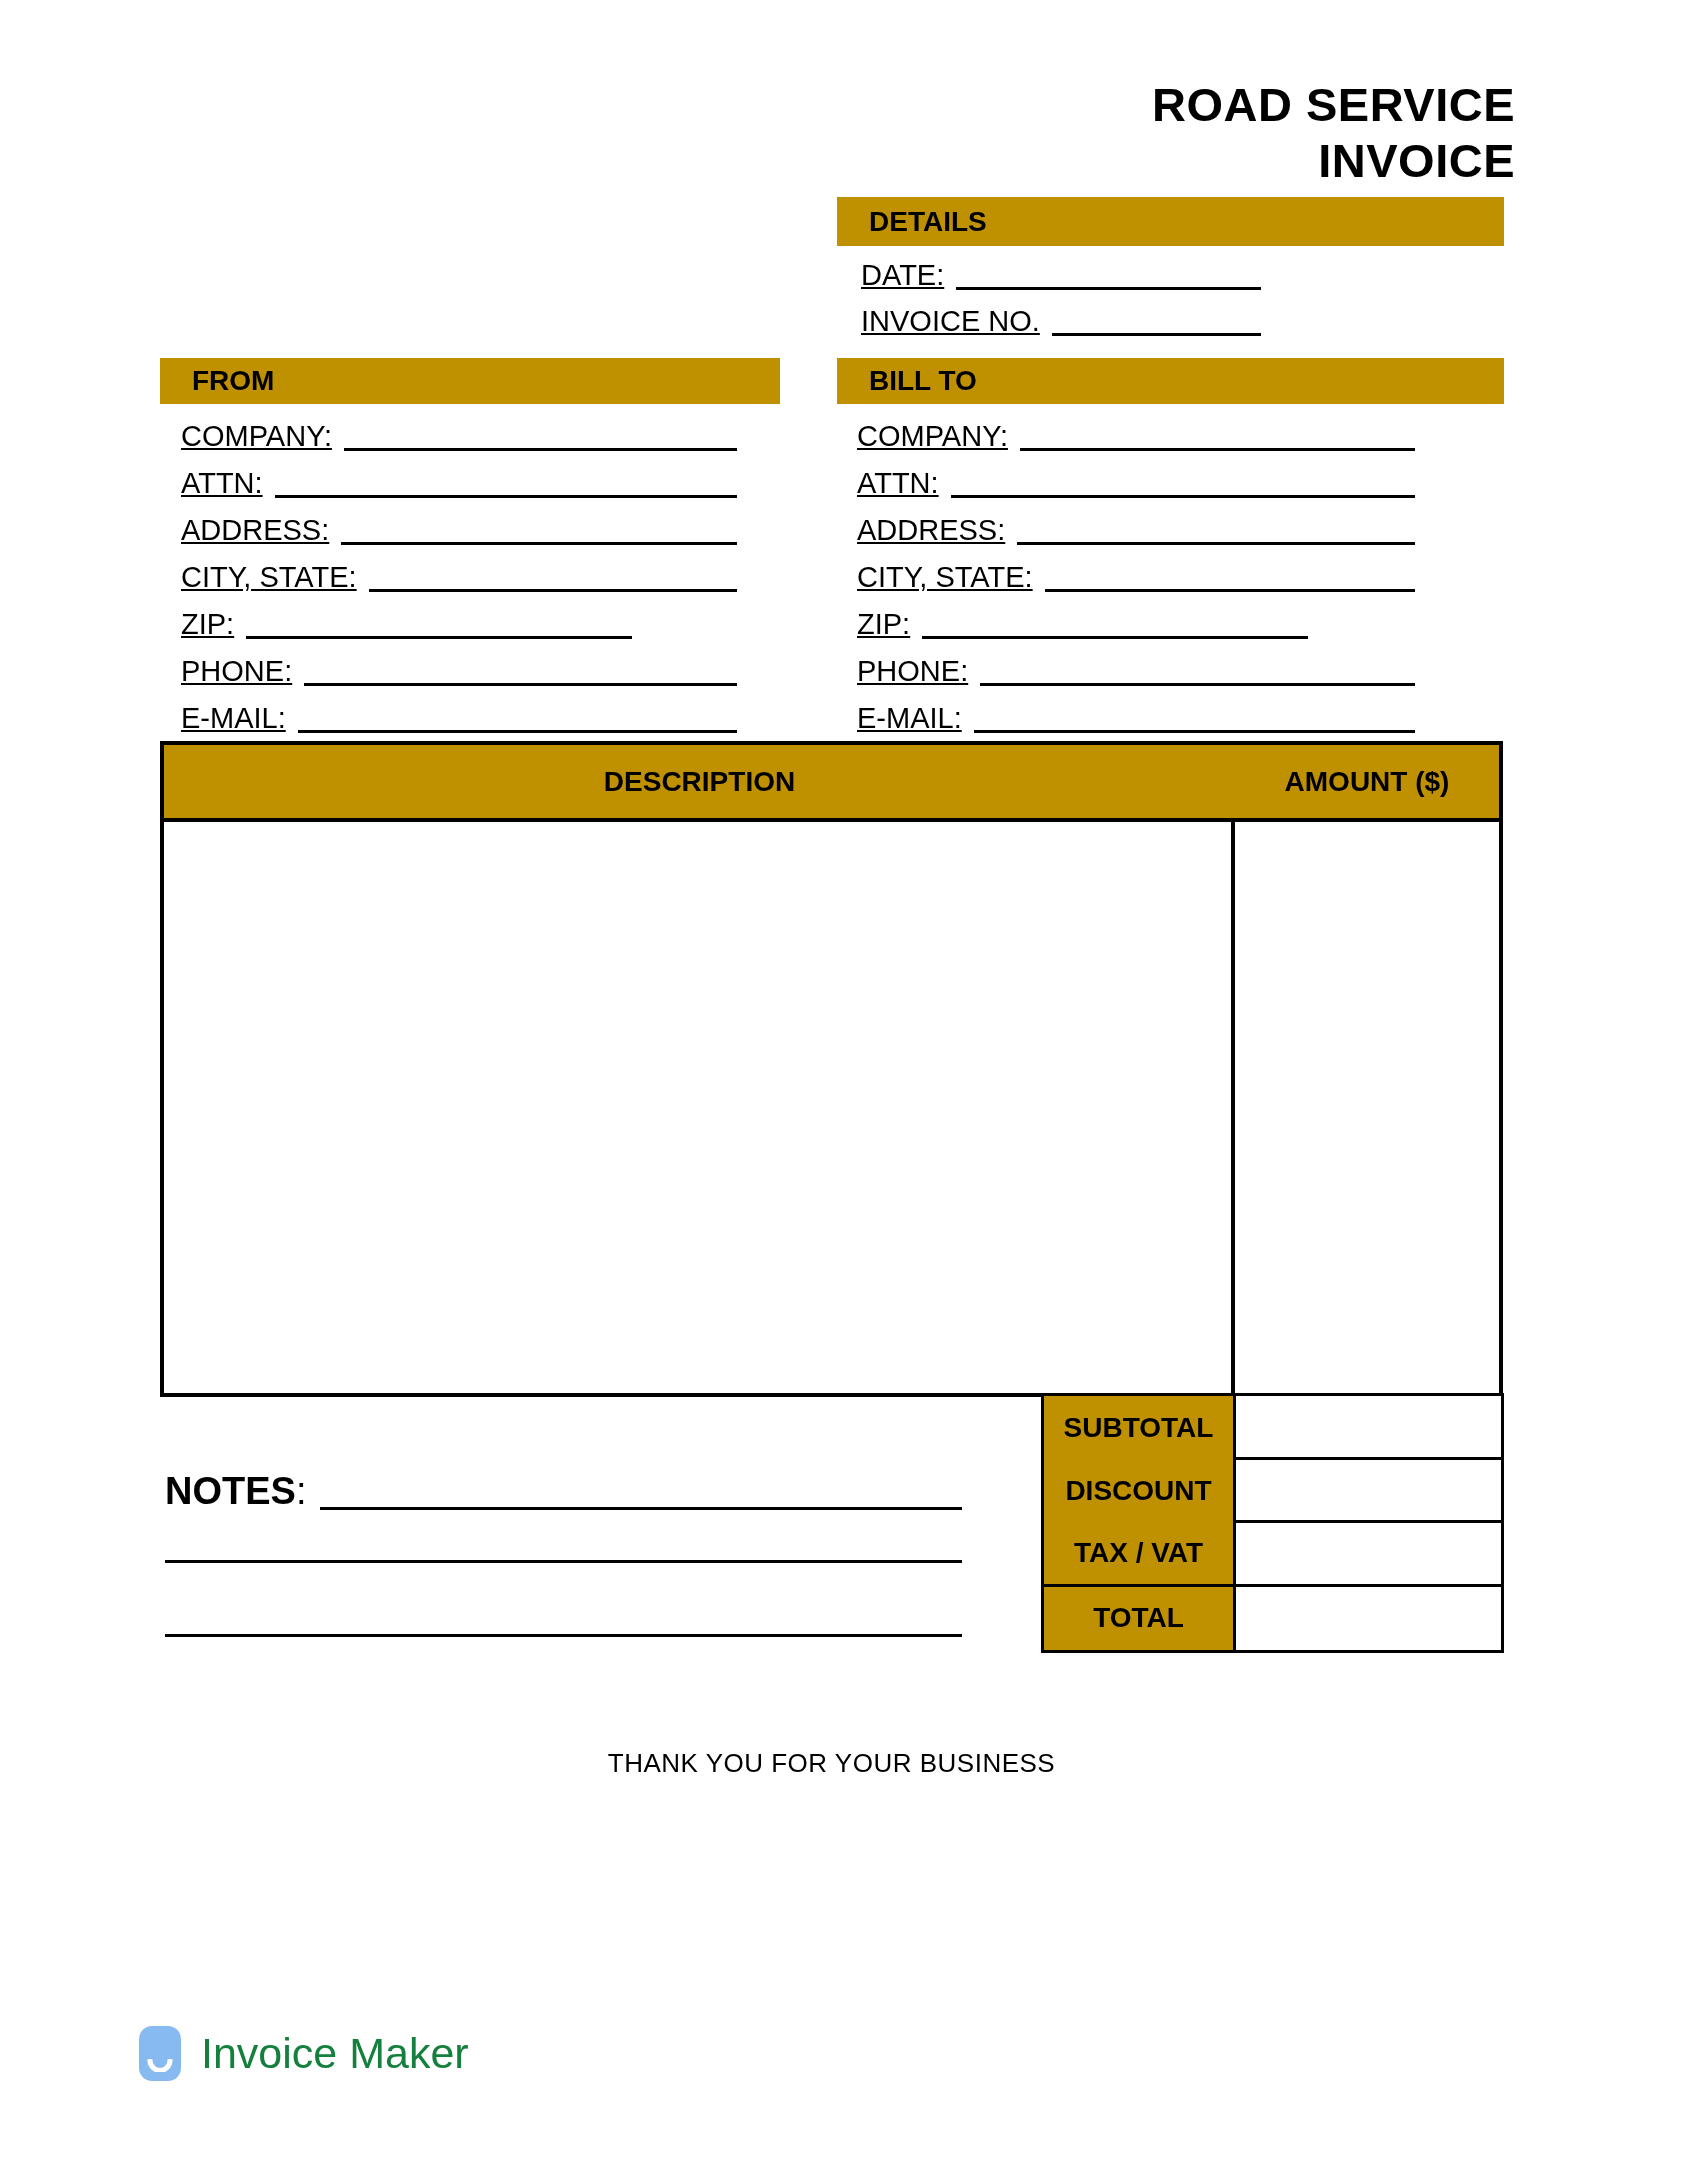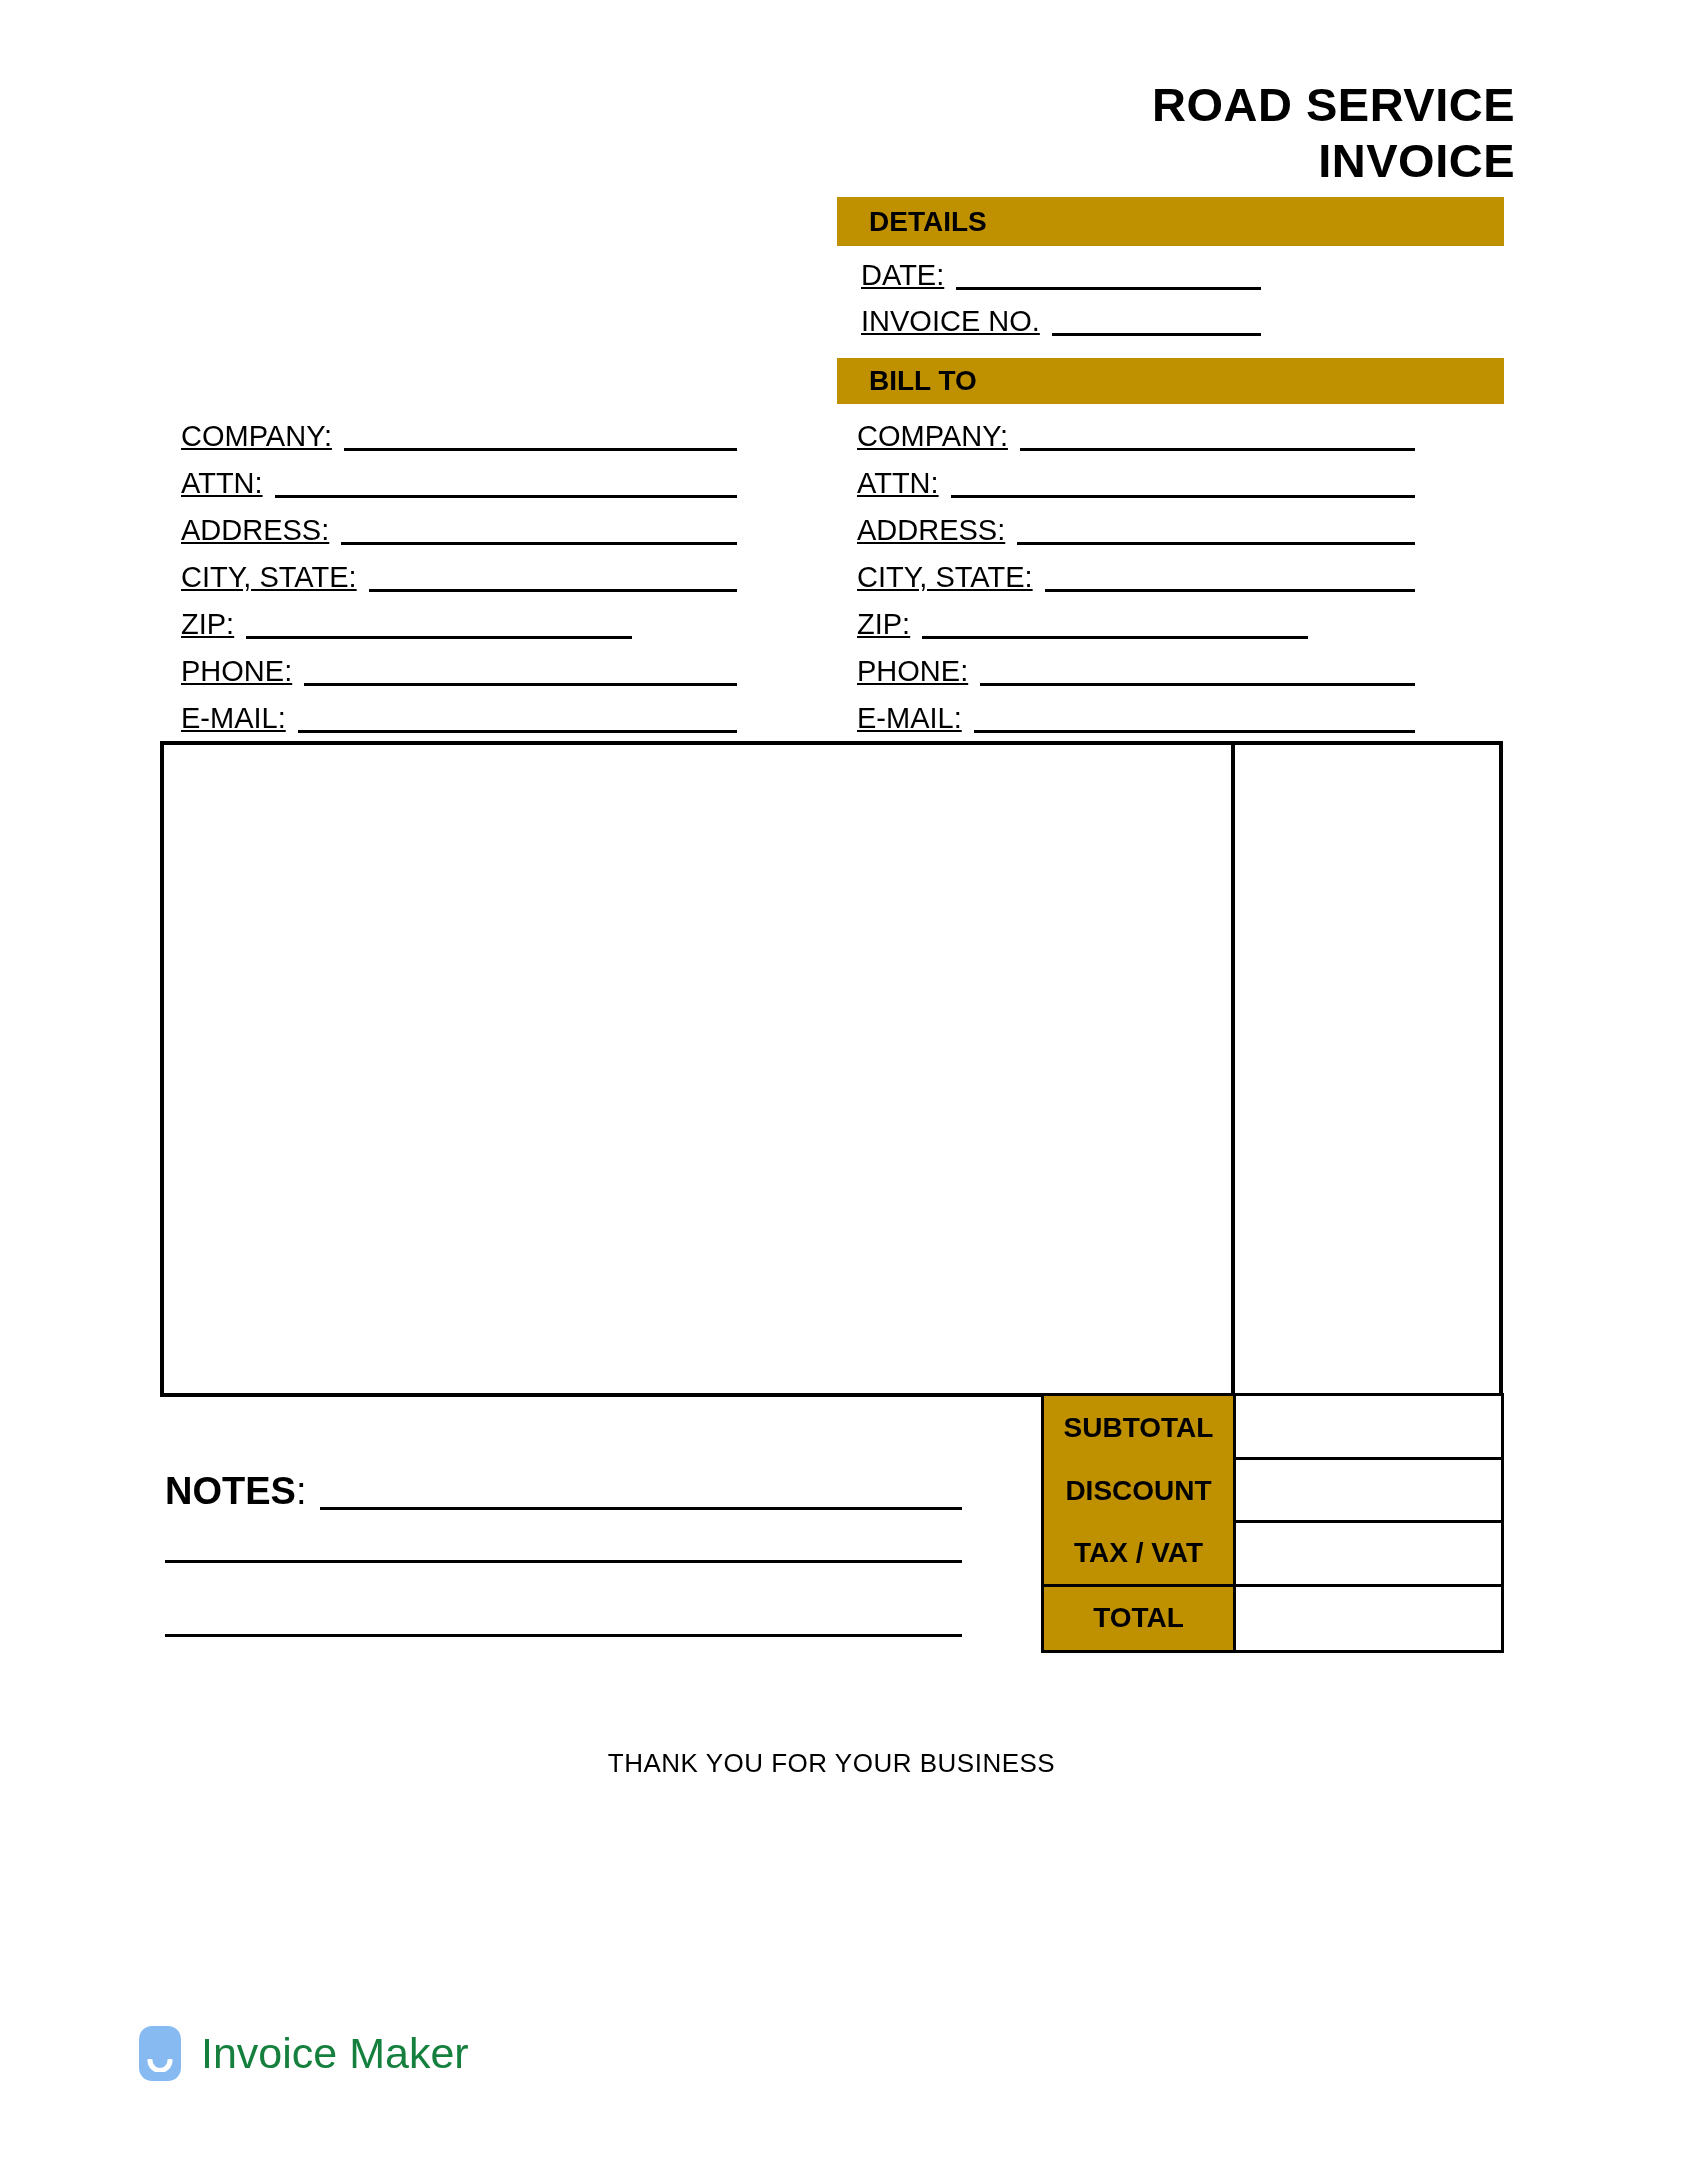--- a/index.html
+++ b/index.html
@@ -130,20 +130,23 @@
     <div class="field-row">
       <span>DATE:</span>
       <span class="field-line"></span>
     </div>
     <div class="field-row">
       <span>INVOICE NO.</span>
       <span class="field-line"></span>
     </div>
   </div>
 
+  <div class="bar from-bar">
+    <span>FROM</span>
+  </div>
   <div class="bar billto-bar">
     <span>BILL TO</span>
   </div>
 
   <div class="from-col">
     <div class="field-row">
       <span>COMPANY:</span>
       <span class="field-line"></span>
     </div>
     <div class="field-row">
@@ -197,20 +200,24 @@
       <span>PHONE:</span>
       <span class="field-line"></span>
     </div>
     <div class="field-row">
       <span>E-MAIL:</span>
       <span class="field-line"></span>
     </div>
   </div>
 
   <div class="items-table">
+    <div class="items-head">
+      <div class="cell col-desc">DESCRIPTION</div>
+      <div class="cell col-amt">AMOUNT ($)</div>
+    </div>
     <div class="items-body">
       <div class="cell col-desc"></div>
       <div class="cell col-amt"></div>
     </div>
   </div>
 
   <div class="totals">
     <div class="totals-row">
       <div class="totals-label">SUBTOTAL</div>
       <div class="totals-value"></div>

